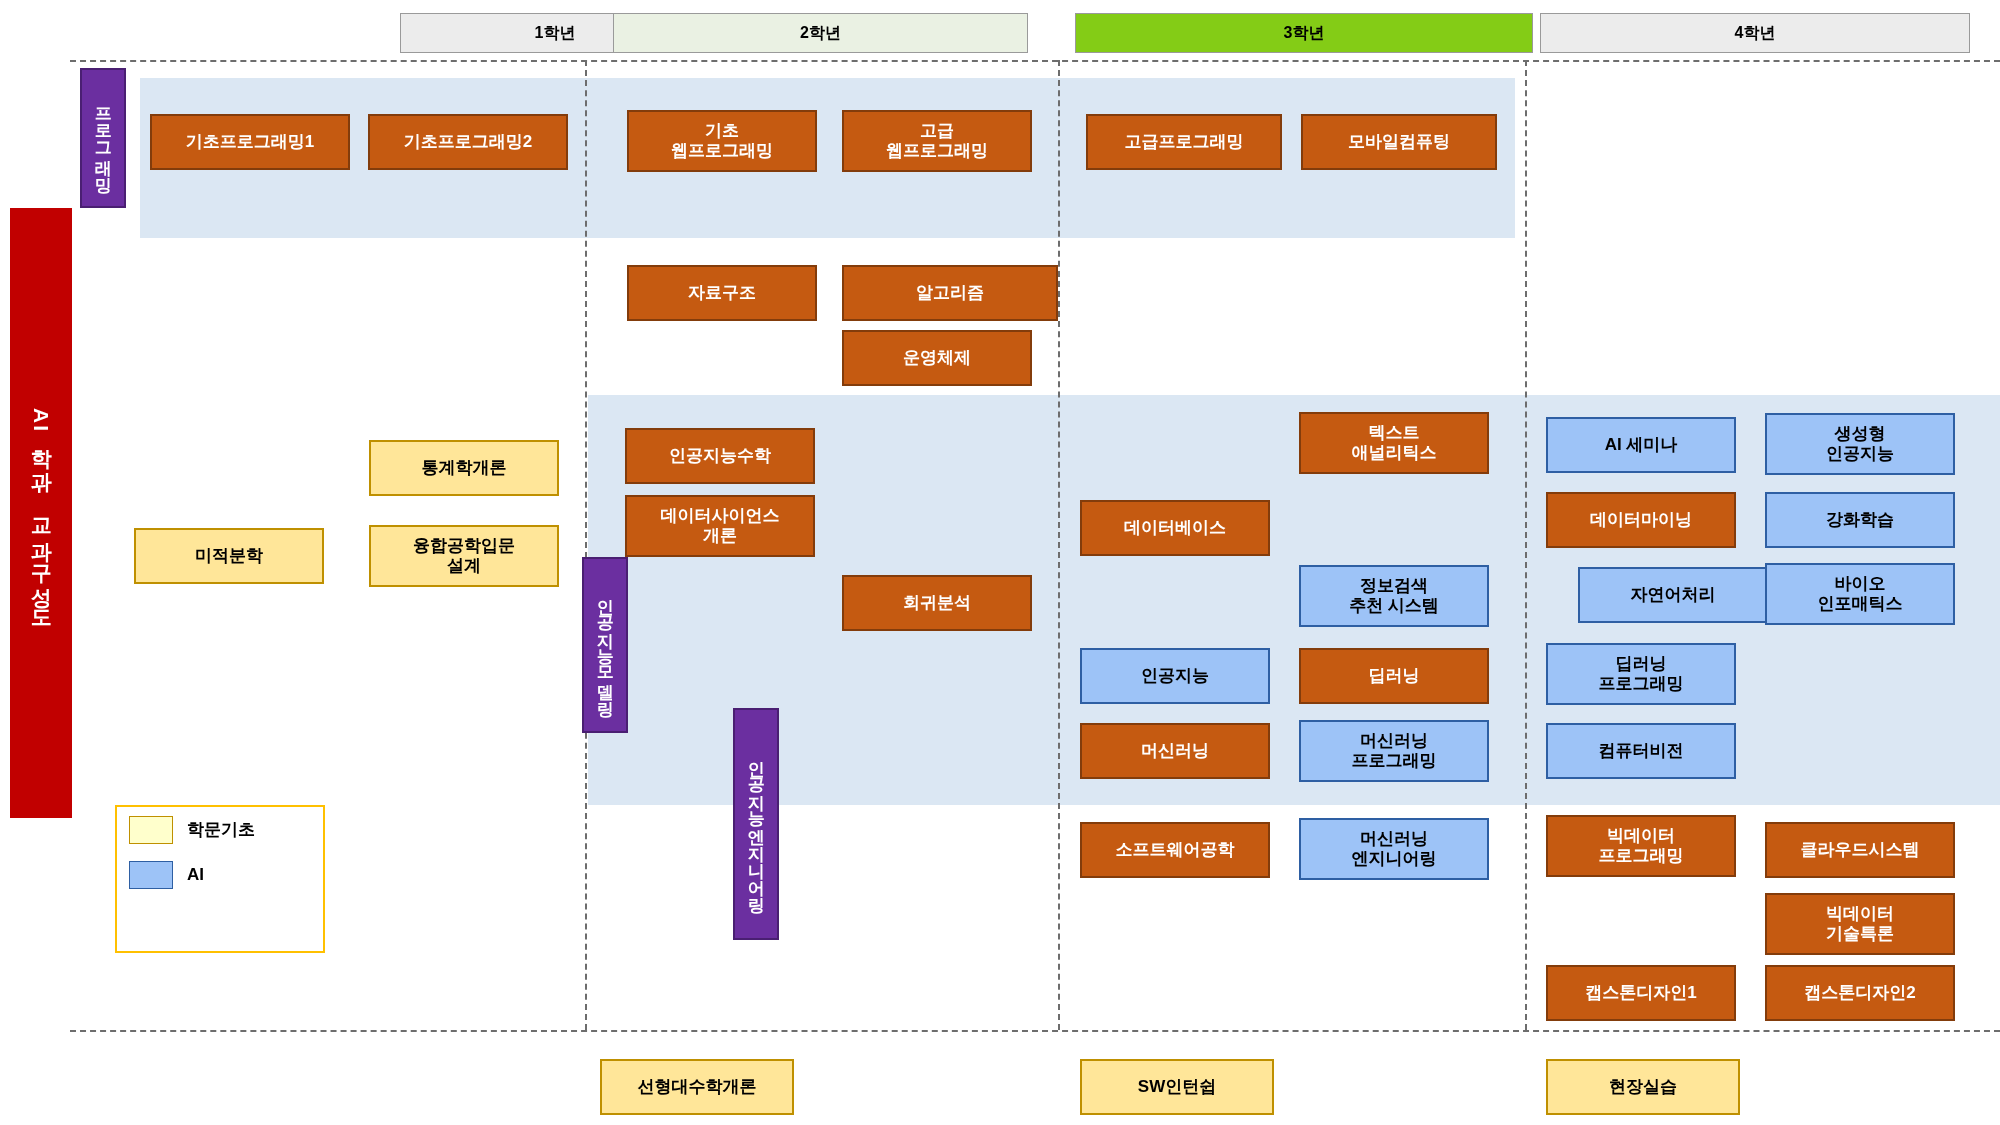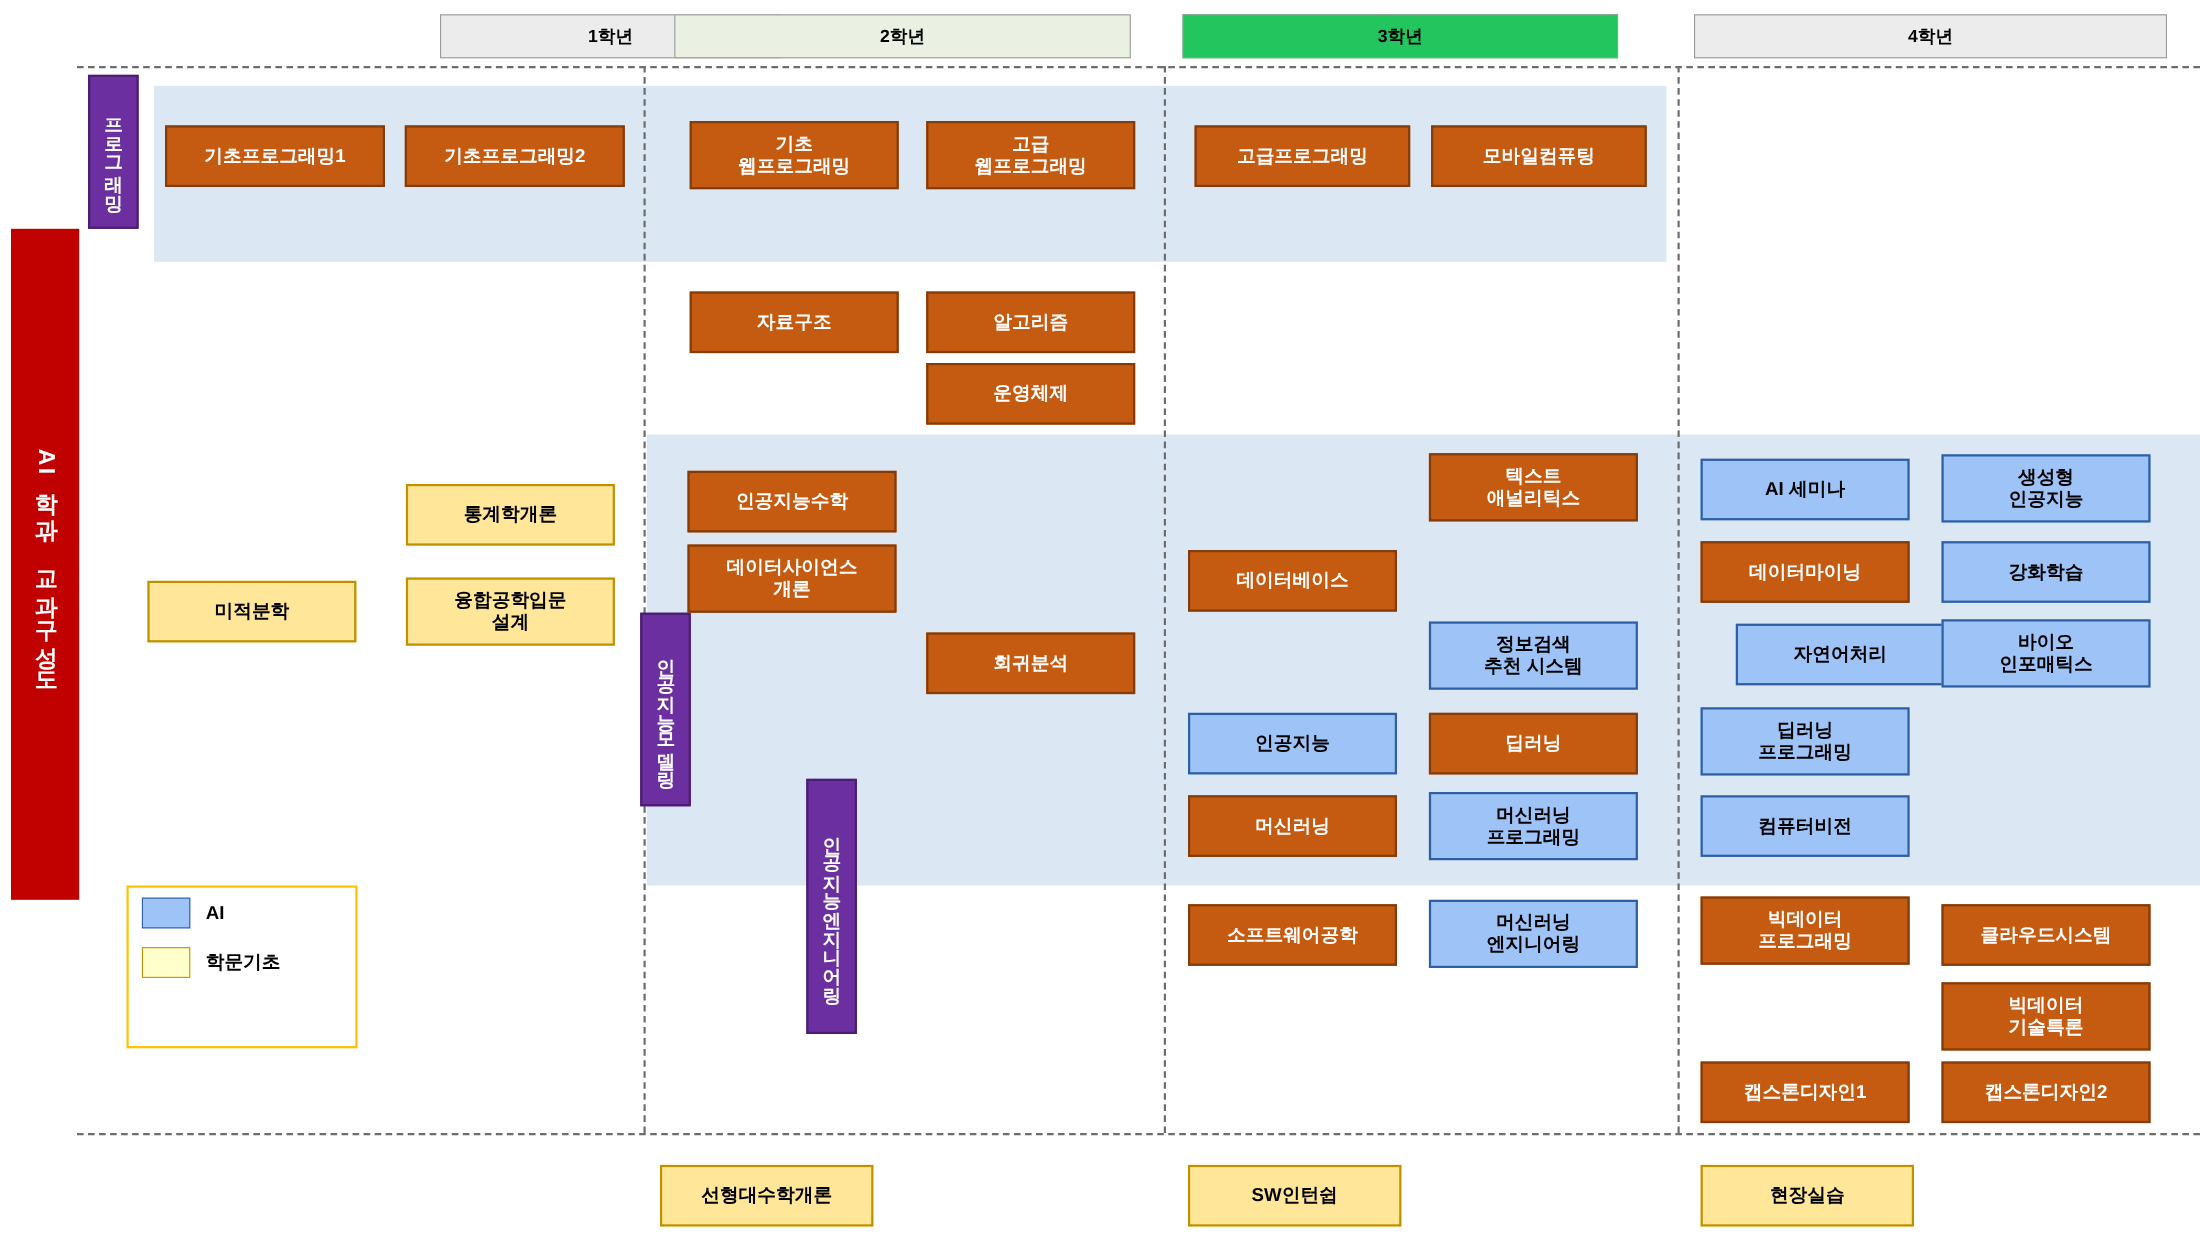--- a/index.html
+++ b/index.html
@@ -139,21 +139,21 @@
 <body>
 
 <div id="canvas">
 
   <div class="year-head" style="left:400px; top:13px; width:310px; background:#ececec;">
     <span>1학년</span>
   </div>
   <div class="year-head" style="left:613px; top:13px; width:415px; background:#eaf1e3; left:613px;">
     <span>2학년</span>
   </div>
-  <div class="year-head" style="left:1075px; top:13px; width:396px; background:#22c55e;">
+  <div class="year-head" style="left:1075px; top:13px; width:458px; background:#84cc16;">
     <span>3학년</span>
   </div>
   <div class="year-head" style="left:1540px; top:13px; width:430px; background:#ececec;">
     <span>4학년</span>
   </div>
 
   <div class="band" style="left:140px; top:78px; width:1375px; height:160px;"></div>
   <div class="band" style="left:588px; top:395px; width:1414px; height:410px;"></div>
 
   <div class="hline" style="left:70px; top:60px; width:1930px;"></div>
@@ -179,21 +179,21 @@
   <div id="course-layer">
       <div class="course c-common" style="left: 150px; top: 114px; width: 200px; height: 56px;">기초프로그래밍1</div>
       <div class="course c-common" style="left: 368px; top: 114px; width: 200px; height: 56px;">기초프로그래밍2</div>
       <div class="course c-common" style="left: 627px; top: 110px; width: 190px; height: 62px;">기초
 웹프로그래밍</div>
       <div class="course c-common" style="left: 842px; top: 110px; width: 190px; height: 62px;">고급
 웹프로그래밍</div>
       <div class="course c-common" style="left: 1086px; top: 114px; width: 196px; height: 56px;">고급프로그래밍</div>
       <div class="course c-common" style="left: 1301px; top: 114px; width: 196px; height: 56px;">모바일컴퓨팅</div>
       <div class="course c-common" style="left: 627px; top: 265px; width: 190px; height: 56px;">자료구조</div>
-      <div class="course c-common" style="left: 842px; top: 265px; width: 190px; height: 56px;">알고리즘</div>
+      <div class="course c-common" style="left: 842px; top: 265px; width: 216px; height: 56px;">알고리즘</div>
       <div class="course c-common" style="left: 842px; top: 330px; width: 190px; height: 56px;">운영체제</div>
       <div class="course c-basic" style="left: 369px; top: 440px; width: 190px; height: 56px;">통계학개론</div>
       <div class="course c-basic" style="left: 134px; top: 528px; width: 190px; height: 56px;">미적분학</div>
       <div class="course c-basic" style="left: 369px; top: 525px; width: 190px; height: 62px;">융합공학입문
 설계</div>
       <div class="course c-common" style="left: 625px; top: 428px; width: 190px; height: 56px;">인공지능수학</div>
       <div class="course c-common" style="left: 625px; top: 495px; width: 190px; height: 62px;">데이터사이언스
 개론</div>
       <div class="course c-common" style="left: 842px; top: 575px; width: 190px; height: 56px;">회귀분석</div>
       <div class="course c-common" style="left: 1299px; top: 412px; width: 190px; height: 62px;">텍스트
@@ -227,22 +227,22 @@
 기술특론</div>
       <div class="course c-common" style="left: 1546px; top: 965px; width: 190px; height: 56px;">캡스톤디자인1</div>
       <div class="course c-common" style="left: 1765px; top: 965px; width: 190px; height: 56px;">캡스톤디자인2</div>
       <div class="course c-basic" style="left: 600px; top: 1059px; width: 194px; height: 56px;">선형대수학개론</div>
       <div class="course c-basic" style="left: 1080px; top: 1059px; width: 194px; height: 56px;">SW인턴쉽</div>
       <div class="course c-basic" style="left: 1546px; top: 1059px; width: 194px; height: 56px;">현장실습</div>
     </div>
 
   <div class="legend" style="left:115px; top:805px; width:210px; height:148px;">
     <div class="legend-row">
+      <div class="legend-swatch sw-basic"></div>
+      <div class="legend-label">학문기초</div>
+    </div>
+    <div class="legend-row">
       <div class="legend-swatch sw-ai"></div>
       <div class="legend-label">AI</div>
     </div>
-    <div class="legend-row">
-      <div class="legend-swatch sw-basic"></div>
-      <div class="legend-label">학문기초</div>
-    </div>
   </div>
 
 </div>
 
 </body></html>

